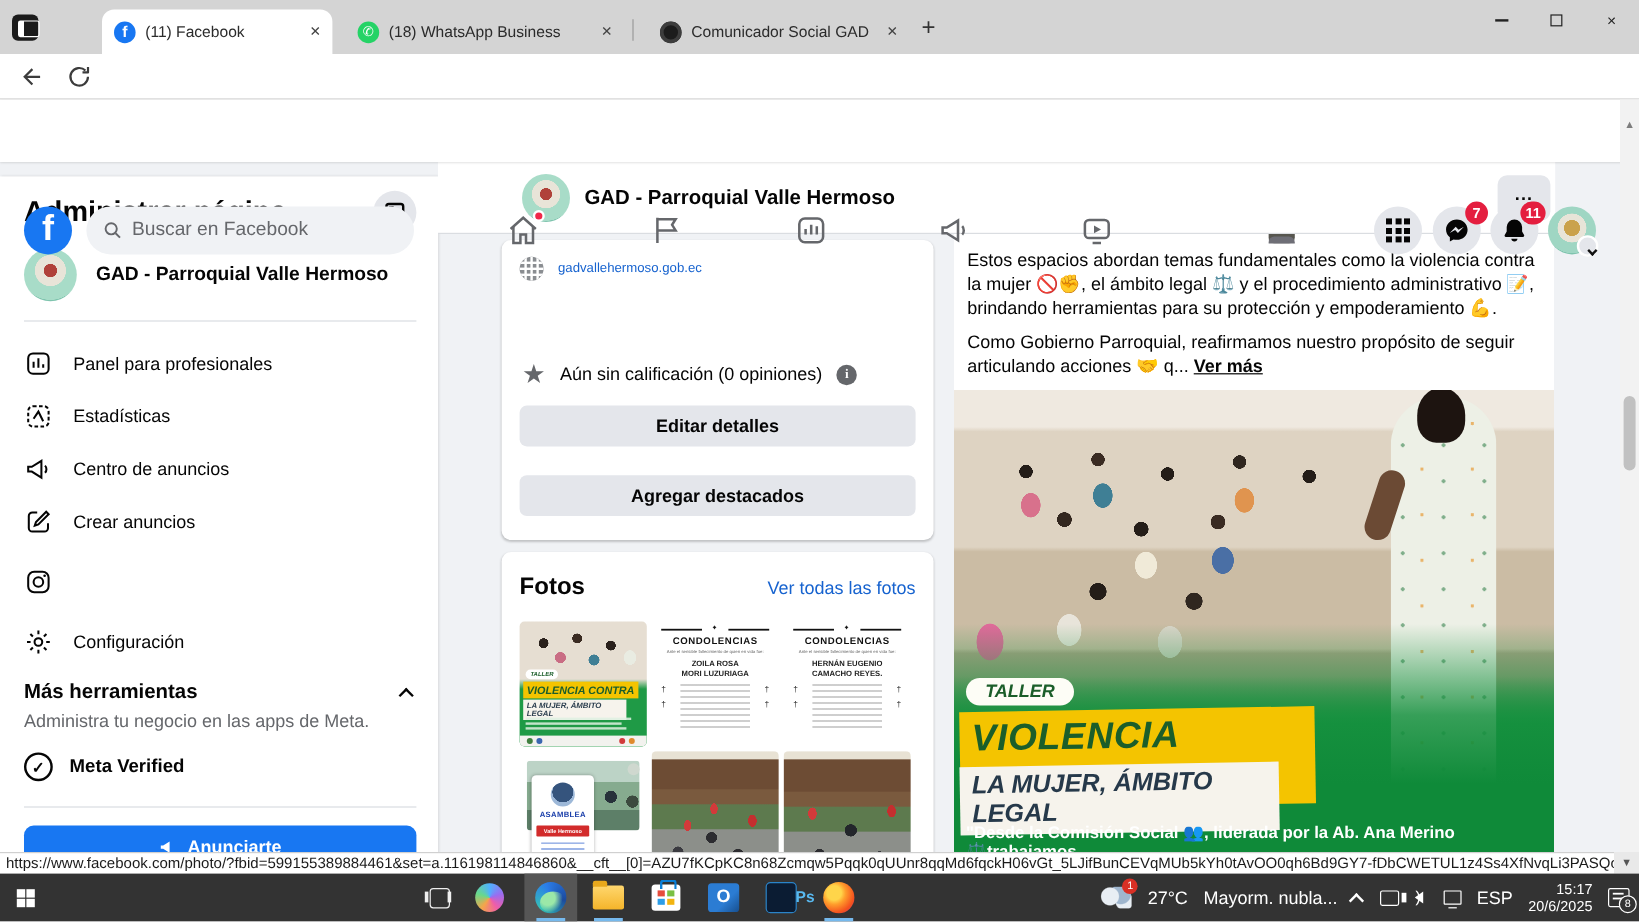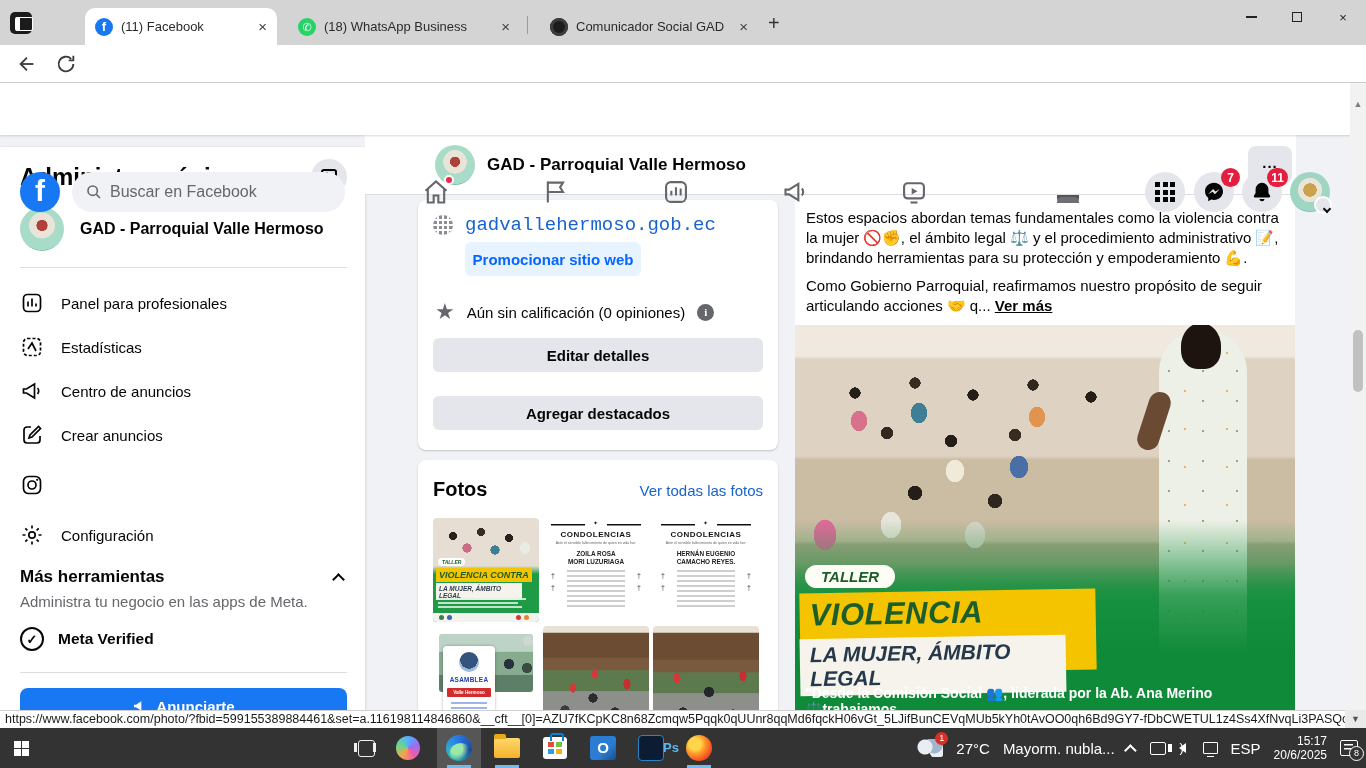--- a/index.html
+++ b/index.html
@@ -98,21 +98,21 @@
   .mh-av { position:absolute; left:70px; top:10px; width:40px; height:40px; border-radius:50%; background:radial-gradient(circle at 50% 42%, #b0413a 0 16%, #e8e4d8 17% 38%, #a8dcc8 39% 72%, #7fc4ae 73%); }
   .mh-name { position:absolute; left:122px; top:20px; font-size:17px; font-weight:bold; color:#050505; }
   .mh-dots { position:absolute; left:883px; top:11px; width:44px; height:38px; border-radius:8px; background:#E4E6EB; color:#050505; font-weight:bold; font-size:15px; text-align:center; line-height:34px; letter-spacing:1px; }
 
   .card { position:absolute; background:#fff; border-radius:8px; box-shadow:0 1px 2px rgba(0,0,0,.2); }
   .card1 { left:418px; top:65px; width:360px; height:250px; }
   .web-row { position:absolute; left:15px; top:14px; display:flex; align-items:center; gap:12px; }
   .globe { width:20px; height:20px; border-radius:50%; background:#8a8d91; position:relative; overflow:hidden; }
   .globe::before { content:""; position:absolute; left:0; top:4px; width:20px; height:1.6px; background:#fff; box-shadow:0 5px 0 #fff, 0 10px 0 #fff; }
   .globe::after { content:""; position:absolute; left:4px; top:0; width:1.6px; height:20px; background:#fff; box-shadow:5px 0 0 #fff, 10px 0 0 #fff; }
-  .web-link { font-size:19px; color:#1763CF;font-family:Liberation Mono, monospace; }
+  .web-link { font-size:11px; color:#1763CF; }
   .promote-btn { position:absolute; left:47px; top:42px; width:176px; height:34px; border-radius:6px; background:#E7F3FF; color:#0866FF; font-size:15px; font-weight:600; display:flex; align-items:center; justify-content:center; }
   .rating-row { position:absolute; left:17px; top:102px; display:flex; align-items:center; gap:12px; font-size:15px; color:#050505; }
   .star-g { color:#65676B; font-size:22px; line-height:20px; }
   .info-i { width:17px; height:17px; border-radius:50%; background:#65676B; color:#fff; font-size:11px; font-weight:bold; text-align:center; line-height:17px; font-family:"Liberation Serif", serif; }
   .gray-btn { position:absolute; left:15px; width:330px; height:34px; border-radius:6px; background:#E4E6EB; color:#050505; font-size:15px; font-weight:600; display:flex; align-items:center; justify-content:center; }
 
   .card2 { left:418px; top:325px; width:360px; height:320px; }
   .fotos-title { position:absolute; left:15px; top:18px; font-size:20px; font-weight:bold; color:#050505; }
   .fotos-link { position:absolute; right:15px; top:22px; font-size:15px; color:#1763CF; }
   .fotos-grid { position:absolute; left:15px; top:58px; width:330px; display:grid; grid-template-columns:repeat(3,106px); grid-auto-rows:104px; gap:4px; }
@@ -492,21 +492,20 @@
     <span class="mh-av"></span>
     <span class="mh-name">GAD - Parroquial Valle Hermoso</span>
     <div class="mh-dots">...</div>
   </div>
 
   <div class="card card1">
     <div class="web-row">
       <span class="globe"></span>
       <span class="web-link">gadvallehermoso.gob.ec</span>
     </div>
-    <div class="promote-btn">Promocionar sitio web</div>
     <div class="rating-row">
       <span class="star-g">★</span>
       <span>Aún sin calificación (0 opiniones)</span>
       <span class="info-i">i</span>
     </div>
     <div class="gray-btn" style="top:138px;">Editar detalles</div>
     <div class="gray-btn" style="top:196px;">Agregar destacados</div>
   </div>
 
   <div class="card card2">

